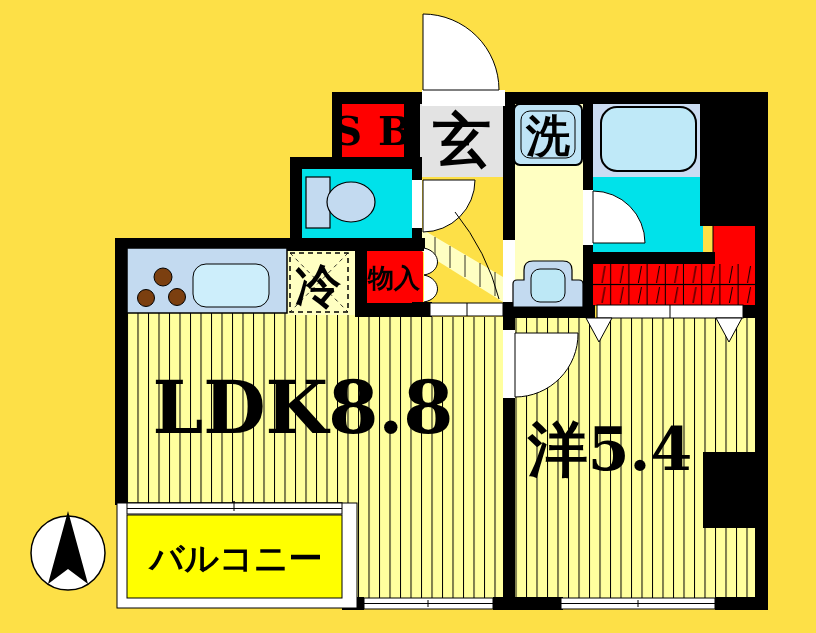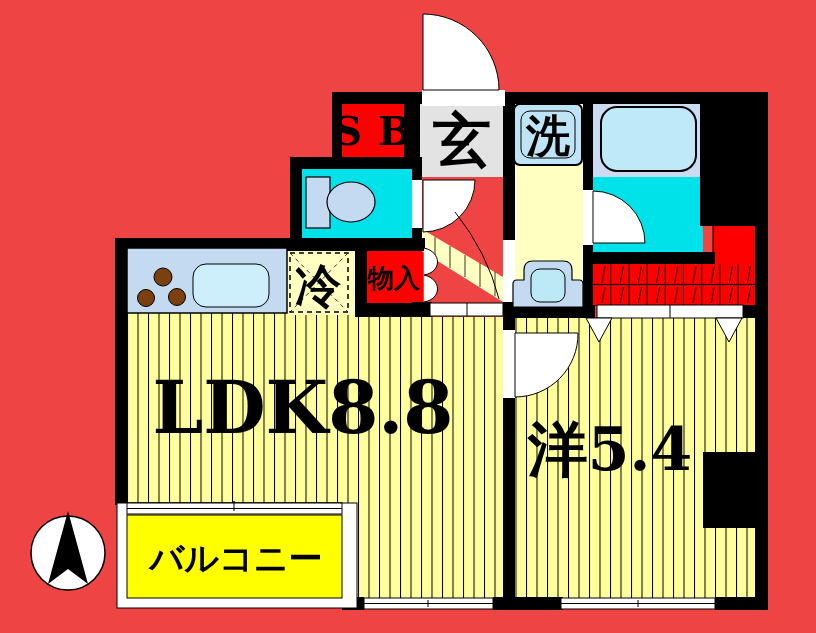--- a/index.html
+++ b/index.html
@@ -1,16 +1,16 @@
 <!DOCTYPE html>
 <html><head>
 <meta charset="utf-8">
 <style>
   html,body{margin:0;padding:0;background:#ffffff;}
-  .stage{position:relative;width:816px;height:633px;background:#ef4444;overflow:hidden;
+  .stage{position:relative;width:816px;height:633px;background:#fde047;overflow:hidden;
          font-family:"DejaVu Serif", serif;}
   svg{display:block;}
   text{font-family:"DejaVu Serif", serif;fill:#000;}
   .lbl{font-weight:bold;}
 </style>
 </head>
 <body>
 
 <div class="stage">
 <svg width="816" height="633" viewBox="0 0 816 633">

